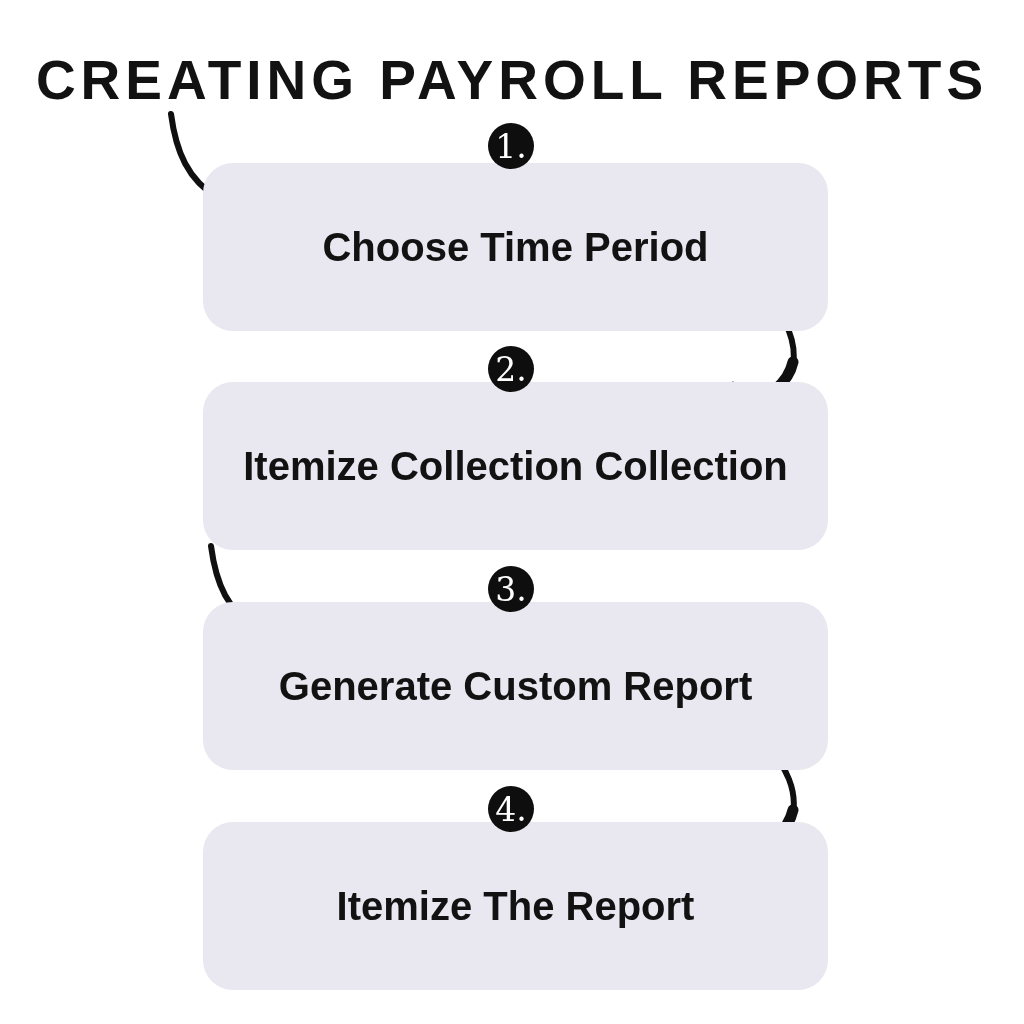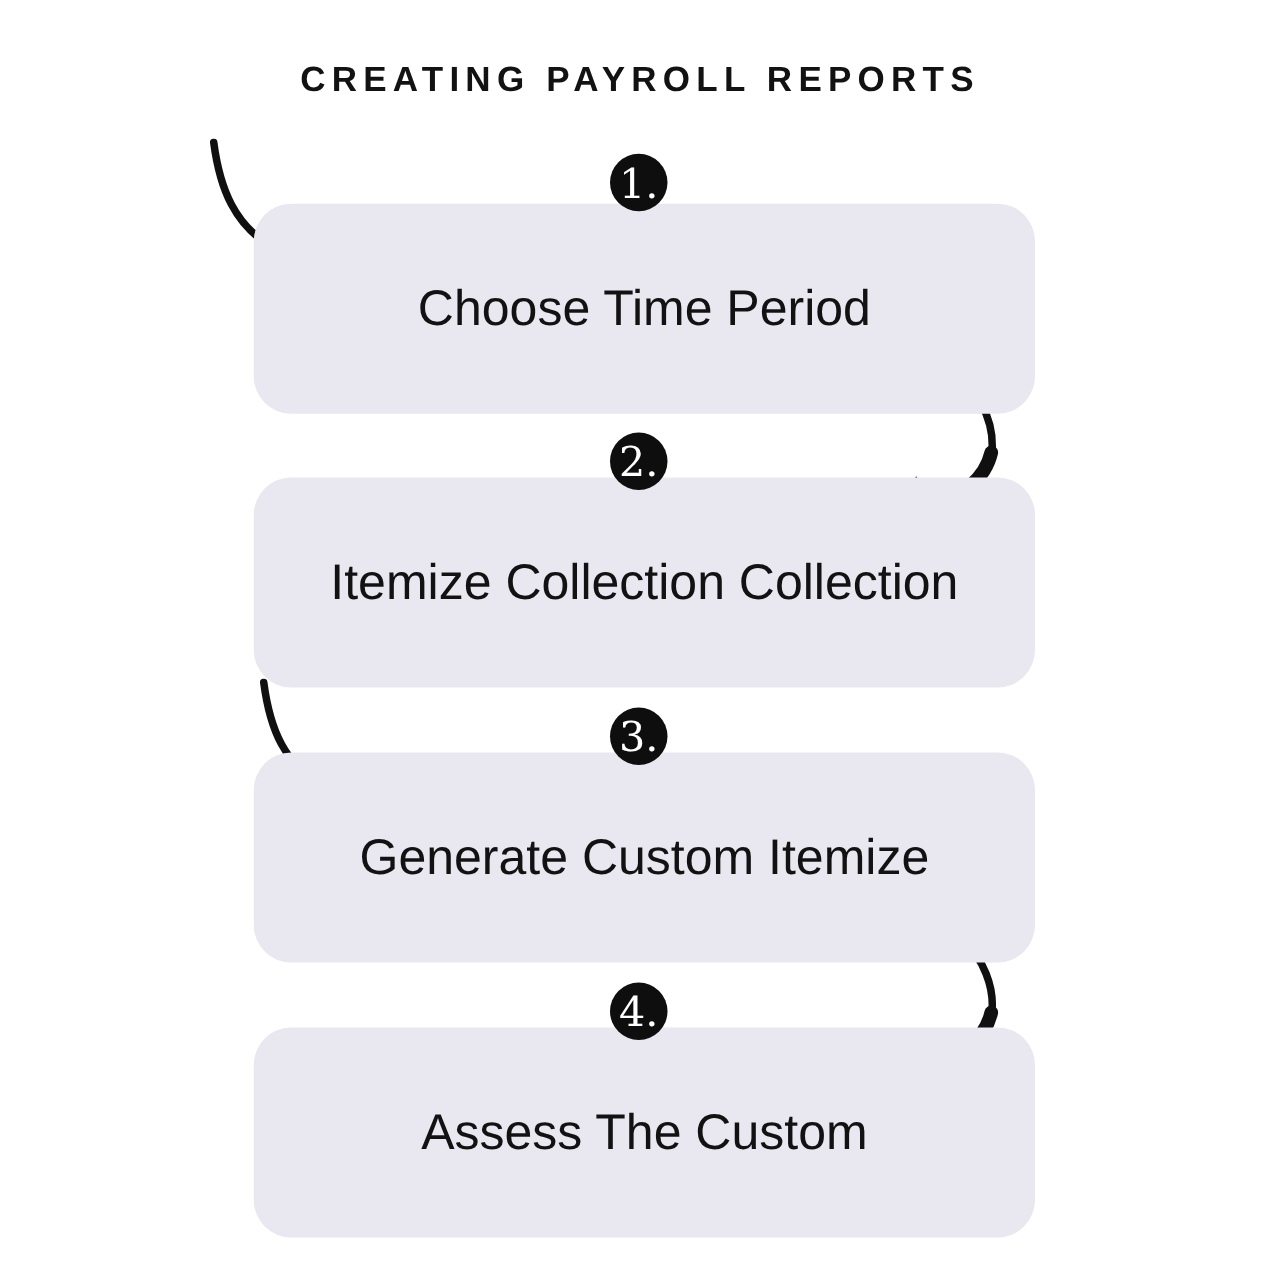--- a/index.html
+++ b/index.html
@@ -7,21 +7,21 @@
     position:relative;
     width:1024px;height:1024px;
     background:var(--background,#ffffff);
     font-family:"Liberation Sans",sans-serif;
     overflow:hidden;
   }
   .title{
     position:absolute;
     top:48px;left:0;width:1024px;
     text-align:center;
-    font-size:28px;
+    font-size:55px;
     font-weight:700;
     letter-spacing:5px;
     color:var(--text,#0d0d0d);
     white-space:nowrap;
   }
   .arrows{
     position:absolute;top:0;left:0;width:1024px;height:1024px;
     pointer-events:none;
   }
   .arrows path{
@@ -36,21 +36,21 @@
     width:625px;height:168px;
     background:var(--box-fill,#E9E7EF);
     border-radius:30px;
   }
   .step .label{
     position:absolute;
     top:0;left:0;right:0;bottom:0;
     display:flex;align-items:center;justify-content:center;
     padding-top:0;
     font-size:40px;
-    font-weight:400;
+    font-weight:700;
     color:var(--text,#161616);
     white-space:nowrap;
   }
   .badge{
     position:absolute;
     top:-36px;left:285px;
     width:46px;height:46px;
     border-radius:50%;
     background:var(--badge-bg,#0e0e0e);
     color:var(--badge-text,#ffffff);
@@ -111,23 +111,23 @@
     <div class="badge">
       <span>2.</span>
     </div>
     <div class="label">Itemize Collection Collection</div>
   </section>
 
   <section class="step step-3">
     <div class="badge">
       <span>3.</span>
     </div>
-    <div class="label">Generate Custom Itemize</div>
+    <div class="label">Generate Custom Report</div>
   </section>
 
   <section class="step step-4">
     <div class="badge">
       <span>4.</span>
     </div>
-    <div class="label">Assess The Custom</div>
+    <div class="label">Itemize The Report</div>
   </section>
 
 </div>
 
 </body></html>

